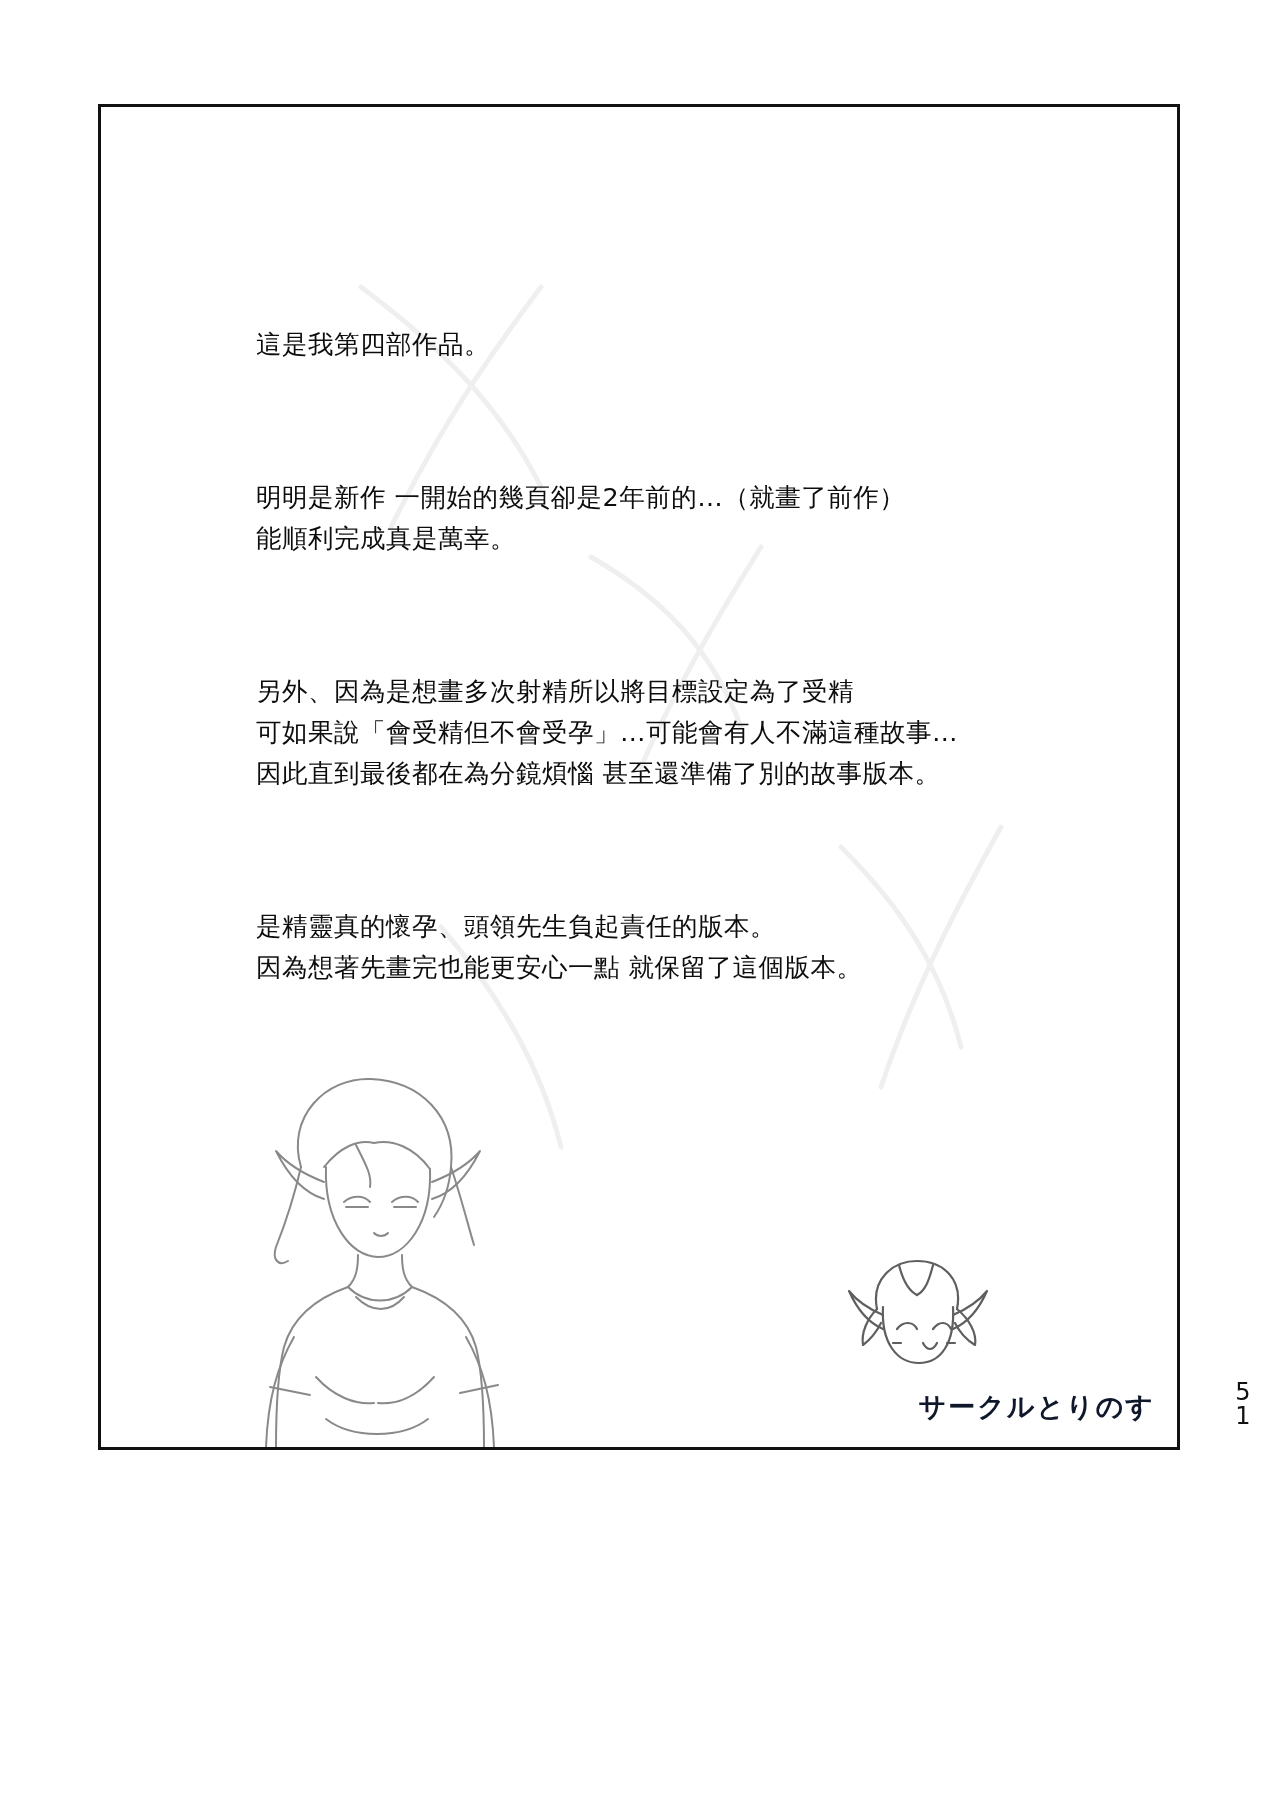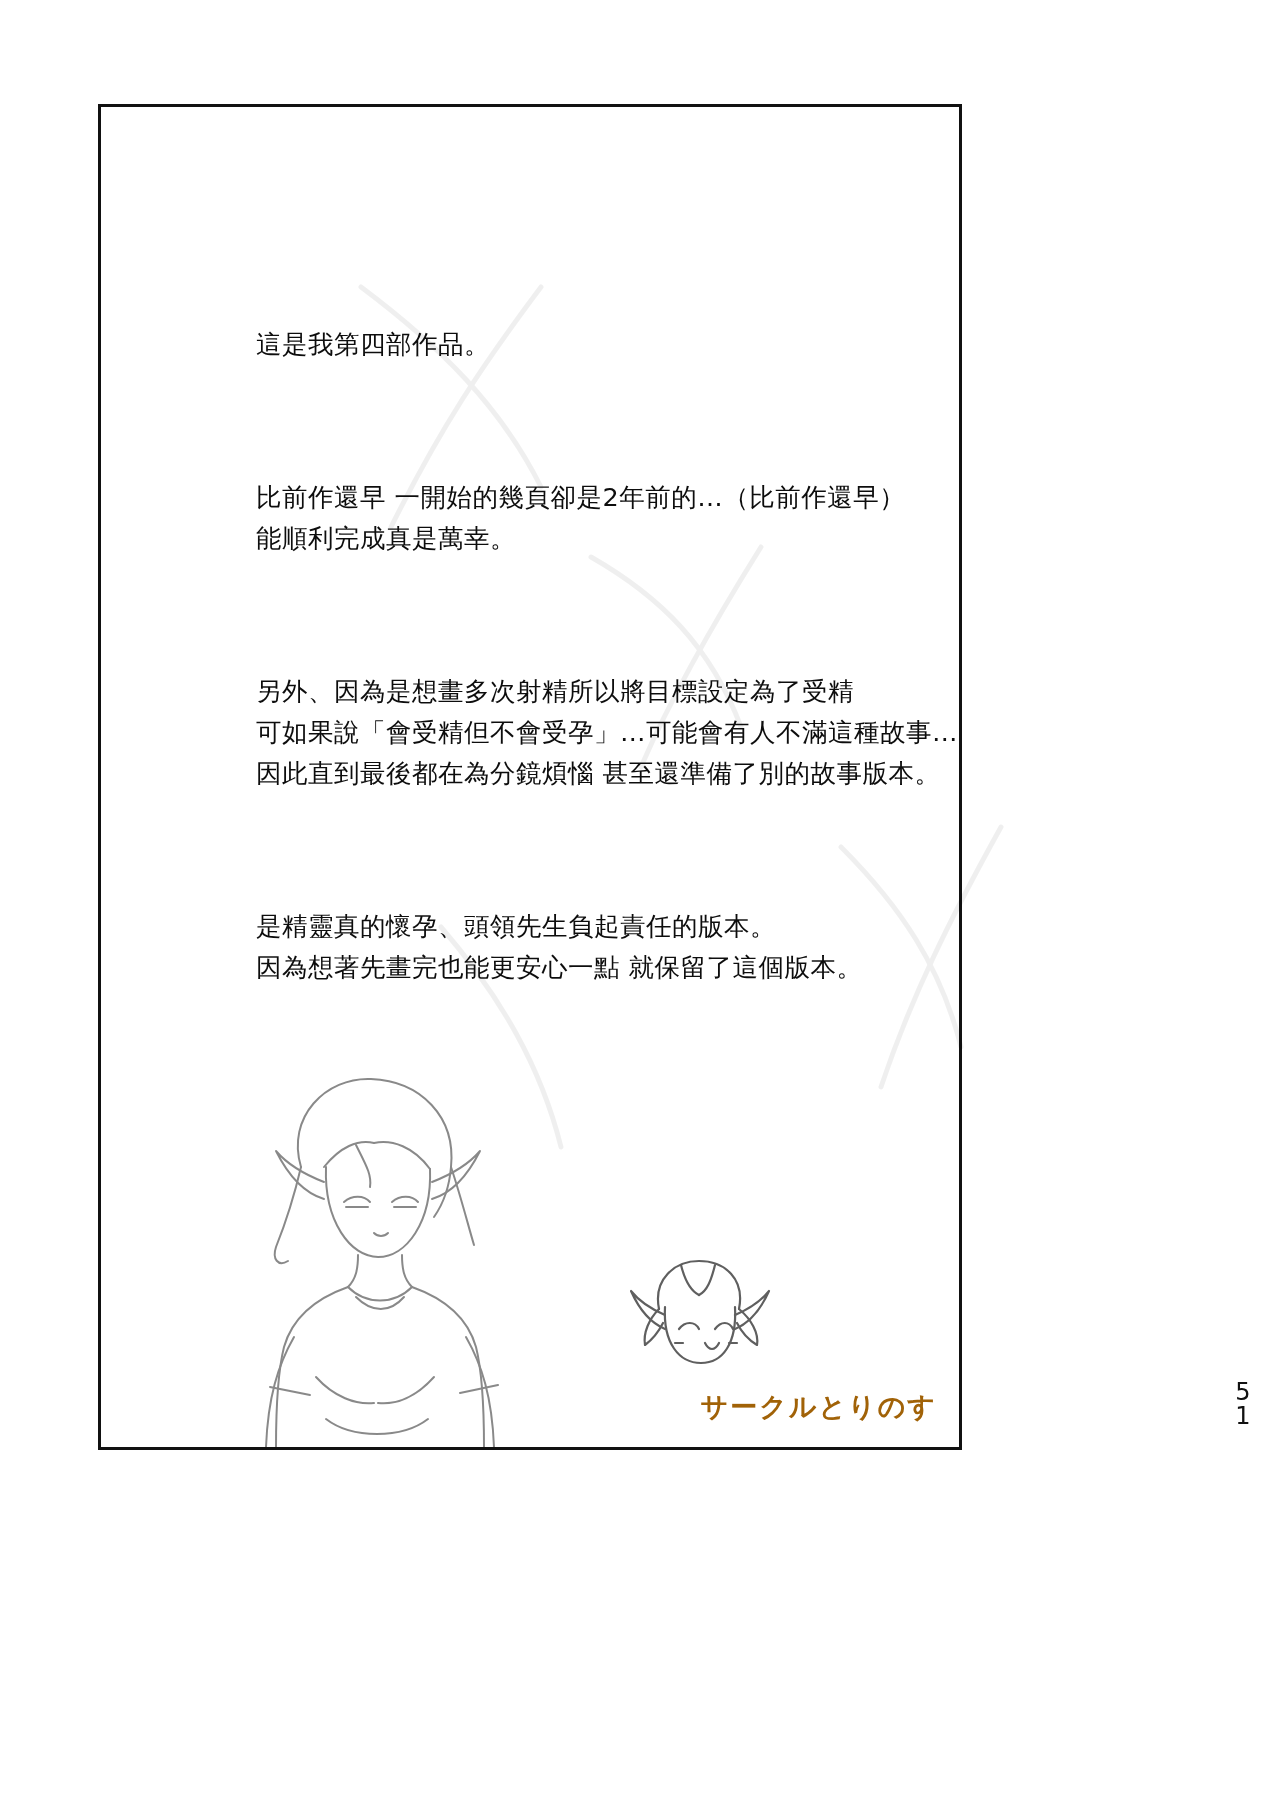--- a/index.html
+++ b/index.html
@@ -21,21 +21,21 @@
     width: 1280px;
     height: 1804px;
     background: #ffffff;
   }
 
   
   .frame {
     position: absolute;
     left: 98px;
     top: 104px;
-    width: 864px;
+    width: 1082px;
     height: 1346px;
     border: 3px solid #111111;
     box-sizing: border-box;
     background: transparent;
   }
 
   
   .sketch-girl {
     position: absolute;
     left: 105px;
@@ -86,21 +86,21 @@
   .para:last-child { margin-bottom: 0; }
 
   
   .circle-signature {
     position: absolute;
     right: 22px;
     bottom: 22px;
     font-size: 27px;
     font-weight: bold;
     letter-spacing: 2px;
-    color: #a16207;
+    color: #0f172a;
     font-family: "DejaVu Sans", "Liberation Sans", sans-serif;
   }
 
   
   .page-number {
     position: absolute;
     right: 22px;
     top: 1380px;
     width: 30px;
     font-size: 24px;
@@ -125,21 +125,21 @@
         <path d="M350 330 C 420 370, 470 420, 500 500"></path>
         <path d="M520 320 C 470 400, 430 470, 400 540"></path>
         <path d="M600 620 C 660 680, 700 740, 720 820"></path>
         <path d="M760 600 C 710 690, 670 770, 640 860"></path>
         <path d="M200 700 C 260 770, 300 840, 320 920"></path>
       </g>
     </svg>
 
     <div class="afterword">
       <p class="para">這是我第四部作品。</p>
-      <p class="para">比前作還早 一開始的幾頁卻是2年前的…（比前作還早）
+      <p class="para">明明是新作 一開始的幾頁卻是2年前的…（就畫了前作）
 能順利完成真是萬幸。</p>
       <p class="para">另外、因為是想畫多次射精所以將目標設定為了受精
 可如果說「會受精但不會受孕」…可能會有人不滿這種故事…
 因此直到最後都在為分鏡煩惱 甚至還準備了別的故事版本。</p>
       <p class="para">是精靈真的懷孕、頭領先生負起責任的版本。
 因為想著先畫完也能更安心一點 就保留了這個版本。</p>
       
     </div>
 
     <svg class="sketch-girl" viewBox="0 0 330 400" xmlns="http://www.w3.org/2000/svg">

